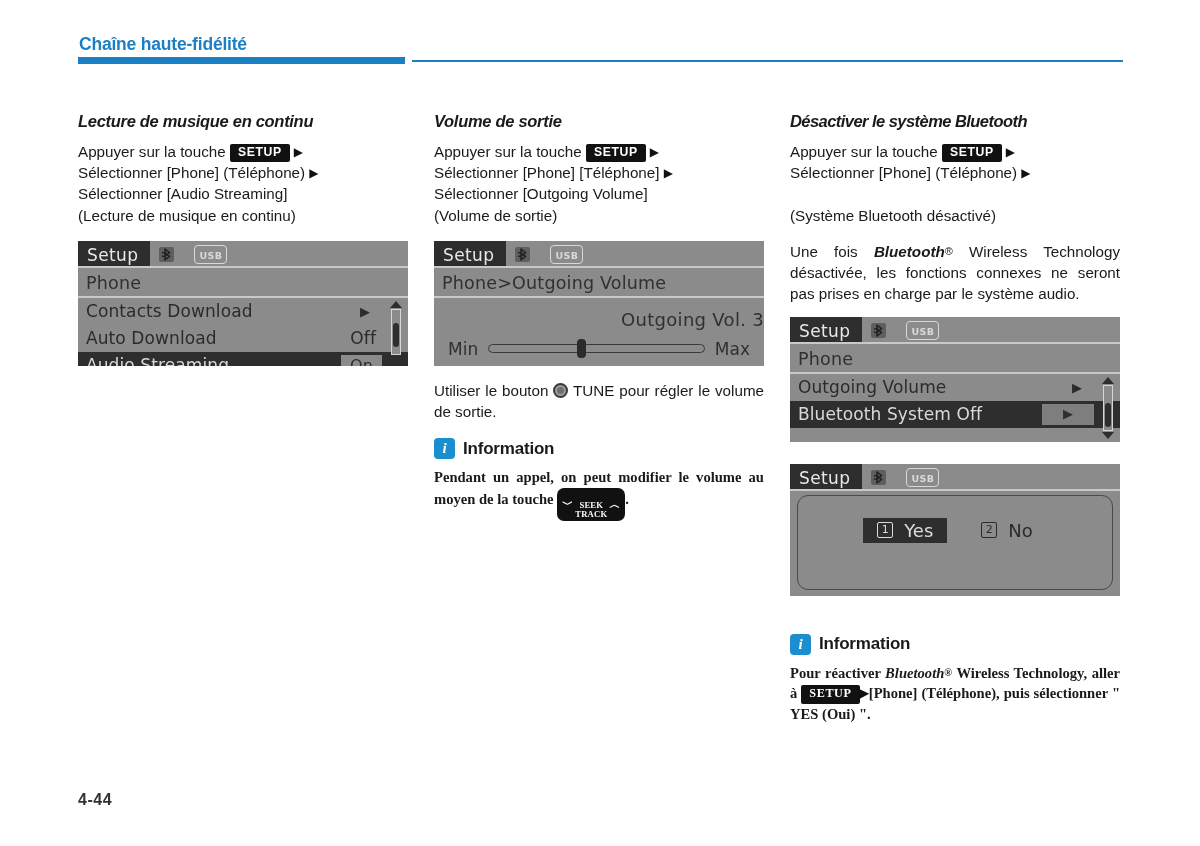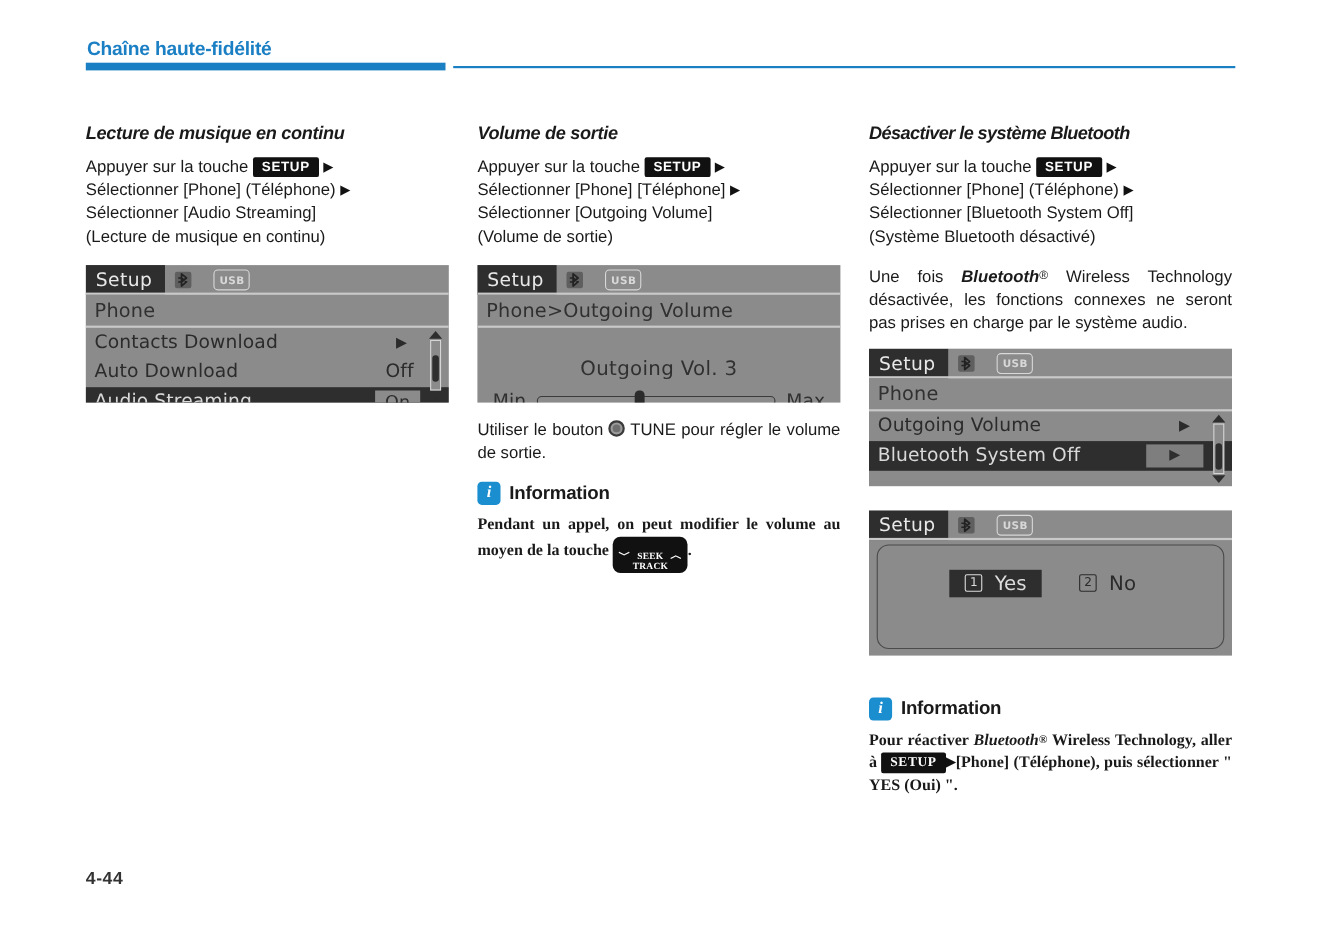--- a/index.html
+++ b/index.html
@@ -211,22 +211,22 @@
   }
   .lcd-scroll .ar {
     position:absolute; left:1px;
     width:0; height:0; border-left:6px solid transparent; border-right:6px solid transparent;
   }
   .lcd-scroll .ar.up { border-bottom:7px solid #2e2e2e; top:0; }
   .lcd-scroll .ar.dn { border-top:7px solid #2e2e2e; bottom:0; }
 
   
   .lcd-vol-title {
-    text-align:center; font-size:18px; color:#303030;
-    margin-top:27px; letter-spacing:0.3px;
+    text-align:right; font-size:18px; color:#303030;
+    margin-top:11px; letter-spacing:0.3px;
   }
   .lcd-vol-row {
     display:flex; align-items:center; gap:10px;
     margin:9px 14px 0 14px;
   }
   .lcd-vol-row .lab { font-size:17px; color:#303030; }
   .slider {
     position:relative; flex:1; height:13px;
   }
   .slider .track {
@@ -397,21 +397,21 @@
 <div class="col col-3">
 
   <h2 class="sec-title">Désactiver le système Bluetooth</h2>
 
   <p class="body tight">
     <span>Appuyer sur la touche</span>
     <span class="setupkey">SETUP</span>
     <span class="tri">▶</span><br>
     <span>Sélectionner [Phone] (Téléphone)</span>
     <span class="tri">▶</span><br>
-    <span>Sélectionner [Bluetooth System Off]</span><br>
+    <br>
     <span>(Système Bluetooth désactivé)</span>
   </p>
 
   <p class="body">Une fois <span class="bt">Bluetooth</span><span class="reg">®</span> Wireless Technology désactivée, les fonctions connexes ne seront pas prises en charge par le système audio.</p>
 
   <div class="lcd" style="height:125px;">
     <div class="lcd-topbar">
       <div class="lcd-tab">Setup</div>
       <div class="ic-bt">
         <svg width="11" height="13" viewBox="0 0 11 13">

